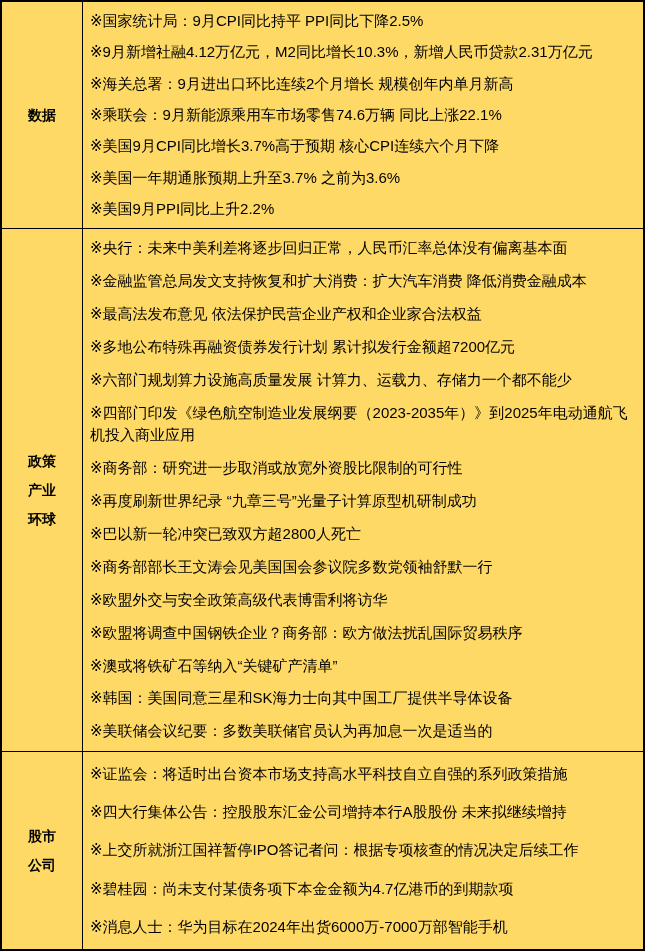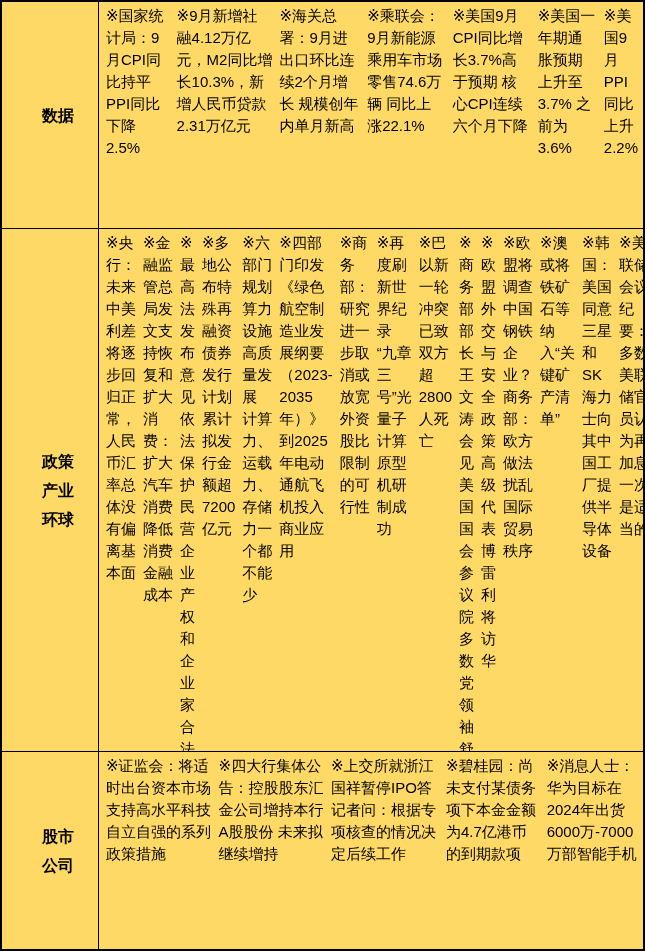--- a/index.html
+++ b/index.html
@@ -30,31 +30,30 @@
   .section-row:nth-child(3) { flex: 1; }
   .label-cell {
     width: 81px;
     box-sizing: border-box;
     border-right: 1px solid #000;
     display: flex;
     align-items: center;
     justify-content: center;
     text-align: center;
     font-weight: bold;
-    font-size: 16px;
+    font-size: 14px;
     line-height: 29px;
     color: #000;
     white-space: pre-line;
     flex-shrink: 0;
-    margin-left: 16px;
   }
   .items-cell {
     flex: 1;
     display: flex;
-    flex-direction: row;
+    flex-direction: column;
     justify-content: space-around;
     padding: 3px 4px 3px 0;
     box-sizing: border-box;
   }
   .news-item {
     font-size: 15px;
     line-height: 22px;
     color: #000;
     padding-left: 7px;
     letter-spacing: 0px;

